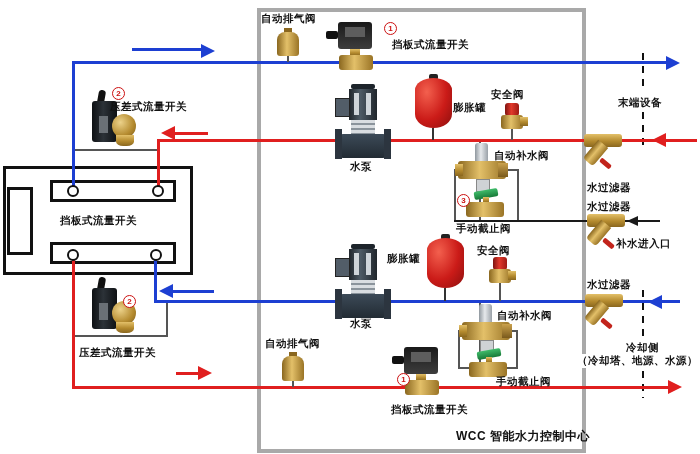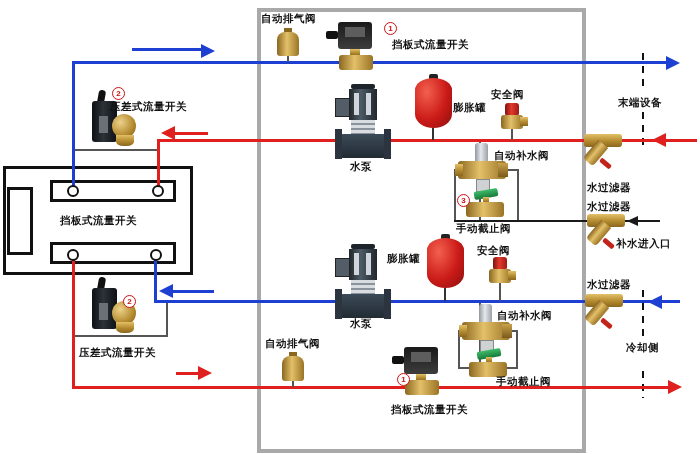--- a/index.html
+++ b/index.html
@@ -39,20 +39,21 @@
   .darkm{background:linear-gradient(90deg,#20262c,#4e5b66 40%,#20262c);}
   .part{z-index:5;}
   .rd{border-radius:3px;}
 </style>
 </head>
 <body>
 
 <div class="canvas">
 
   <div class="abs wcc-box"></div>
+  <div class="abs lbl lbl-lg" style="left:456px;top:428px;">WCC 智能水力控制中心</div>
 
   <div class="abs blackbox" style="left:3px;top:166px;width:184px;height:103px;z-index:1;"></div>
   <div class="abs blackbox" style="left:7px;top:187px;width:20px;height:62px;z-index:1;"></div>
   <div class="abs blackbox" style="left:50px;top:180px;width:120px;height:16px;z-index:2;"></div>
   <div class="abs blackbox" style="left:50px;top:242px;width:120px;height:16px;z-index:2;"></div>
   <div class="abs lbl" style="left:60px;top:214px;">挡板式流量开关</div>
   <div class="abs" style="left:67px;top:185px;width:8px;height:8px;border:2.5px solid #111;border-radius:50%;background:#fff;z-index:4;"></div>
   <div class="abs" style="left:152px;top:185px;width:8px;height:8px;border:2.5px solid #111;border-radius:50%;background:#fff;z-index:4;"></div>
   <div class="abs" style="left:67px;top:249px;width:8px;height:8px;border:2.5px solid #111;border-radius:50%;background:#fff;z-index:4;"></div>
   <div class="abs" style="left:150px;top:249px;width:8px;height:8px;border:2.5px solid #111;border-radius:50%;background:#fff;z-index:4;"></div>
@@ -257,20 +258,21 @@
   <div class="abs lbl" style="left:491px;top:88px;">安全阀</div>
   <div class="abs lbl" style="left:494px;top:149px;">自动补水阀</div>
   <div class="abs marker" style="left:457px;top:194px;">3</div>
   <div class="abs lbl" style="left:456px;top:222px;">手动截止阀</div>
   <div class="abs lbl" style="left:587px;top:181px;">水过滤器</div>
   <div class="abs lbl" style="left:587px;top:200px;">水过滤器</div>
   <div class="abs lbl" style="left:616px;top:237px;">补水进入口</div>
   <div class="abs lbl" style="left:618px;top:96px;background:#fff;">末端设备</div>
   <div class="abs lbl" style="left:587px;top:278px;">水过滤器</div>
   <div class="abs lbl" style="left:626px;top:341px;background:#fff;">冷却侧</div>
+  <div class="abs lbl" style="left:577px;top:354px;background:#fff;">（冷却塔、地源、水源）</div>
   <div class="abs lbl" style="left:387px;top:252px;">膨胀罐</div>
   <div class="abs lbl" style="left:477px;top:244px;">安全阀</div>
   <div class="abs lbl" style="left:350px;top:317px;">水泵</div>
   <div class="abs lbl" style="left:265px;top:337px;">自动排气阀</div>
   <div class="abs marker" style="left:397px;top:373px;">1</div>
   <div class="abs lbl" style="left:391px;top:403px;">挡板式流量开关</div>
   <div class="abs lbl" style="left:497px;top:309px;">自动补水阀</div>
   <div class="abs lbl" style="left:496px;top:375px;">手动截止阀</div>
   <div class="abs marker" style="left:123px;top:295px;">2</div>
   <div class="abs lbl" style="left:79px;top:346px;">压差式流量开关</div>

